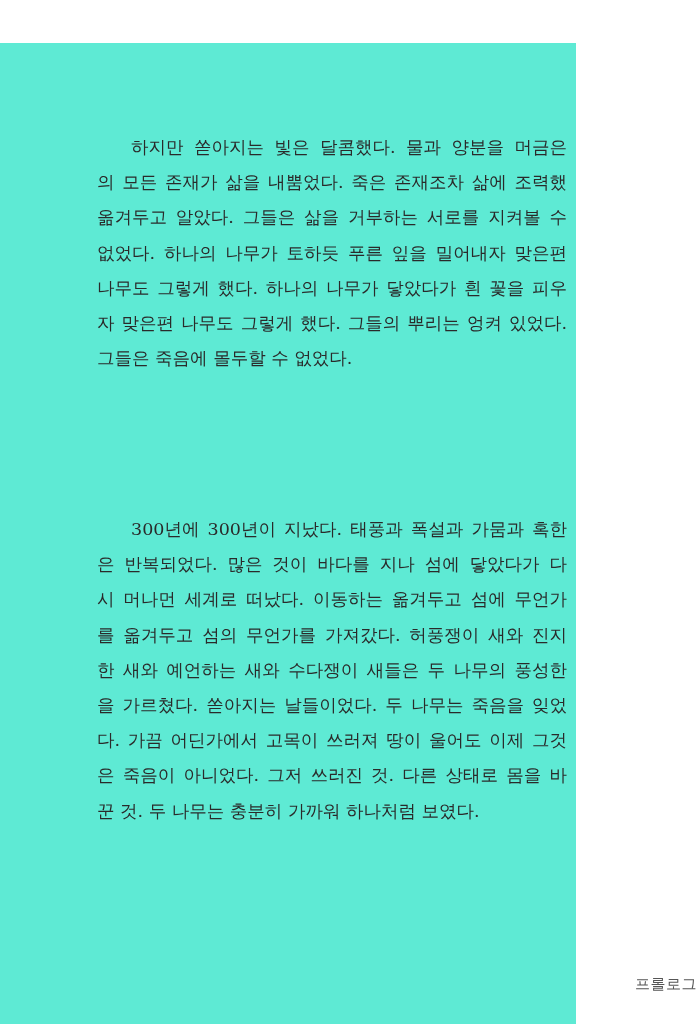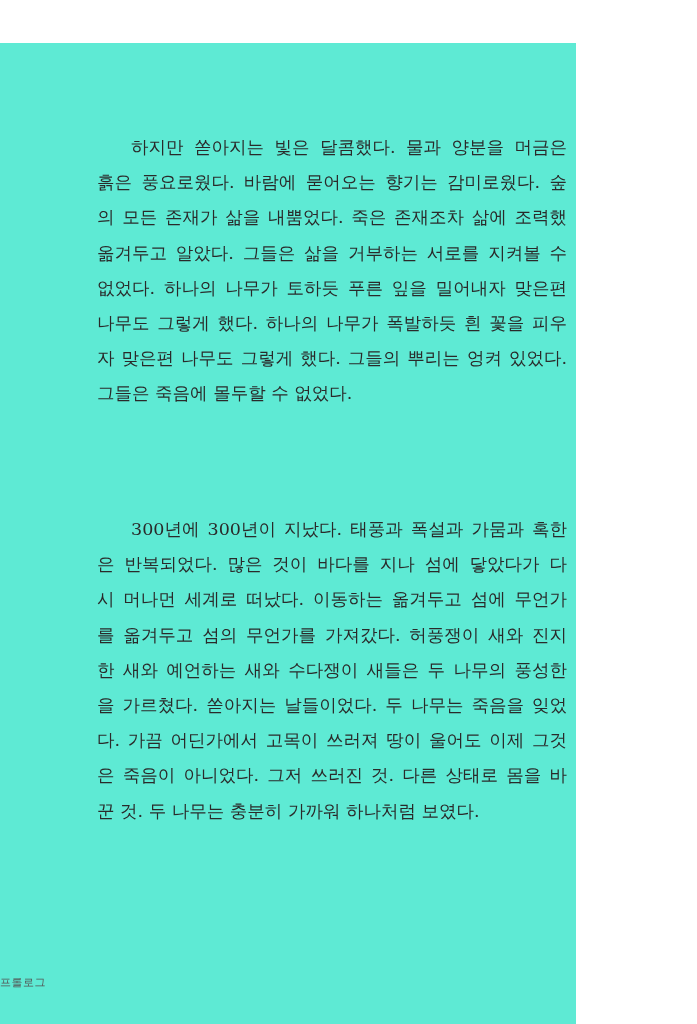--- a/index.html
+++ b/index.html
@@ -42,39 +42,38 @@
   .line.last {
     text-align-last: left;
   }
   #para-1 { top: 87px; }
   #para-2 { top: 469px; }
   .page-label {
     position: absolute;
     top: 932px;
     left: 0;
     width: 697px;
-    text-align: left;
+    text-align: right;
     font-family: Liberation Mono, monospace;
-    font-size: 11px;
+    font-size: 15px;
     color: #555555;
     letter-spacing: 0.5px;
   }
 </style>
 </head>
 <body>
 
 <div class="page">
 
   <div class="text-block" id="para-1">
     <div class="line first">하지만 쏟아지는 빛은 달콤했다. 물과 양분을 머금은</div>
-    <div class="line">흙은 풍요로웠다. 바람에 묻어오는 향기는 감미로웠다. 숲</div>
     <div class="line">의 모든 존재가 삶을 내뿜었다. 죽은 존재조차 삶에 조력했</div>
     <div class="line">옮겨두고 알았다. 그들은 삶을 거부하는 서로를 지켜볼 수</div>
     <div class="line">없었다. 하나의 나무가 토하듯 푸른 잎을 밀어내자 맞은편</div>
-    <div class="line">나무도 그렇게 했다. 하나의 나무가 폭발하듯 흰 꽃을 피우</div>
+    <div class="line">나무도 그렇게 했다. 하나의 나무가 닿았다가 흰 꽃을 피우</div>
     <div class="line">자 맞은편 나무도 그렇게 했다. 그들의 뿌리는 엉켜 있었다.</div>
     <div class="line last">그들은 죽음에 몰두할 수 없었다.</div>
   </div>
 
   <div class="text-block" id="para-2">
     <div class="line first">300년에 300년이 지났다. 태풍과 폭설과 가뭄과 혹한</div>
     <div class="line">은 반복되었다. 많은 것이 바다를 지나 섬에 닿았다가 다</div>
     <div class="line">시 머나먼 세계로 떠났다. 이동하는 옮겨두고 섬에 무언가</div>
     <div class="line">를 옮겨두고 섬의 무언가를 가져갔다. 허풍쟁이 새와 진지</div>
     <div class="line">한 새와 예언하는 새와 수다쟁이 새들은 두 나무의 풍성한</div>

